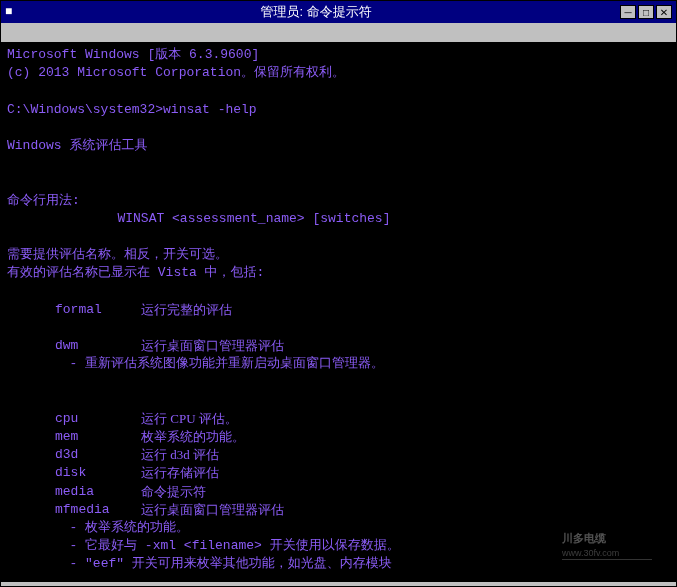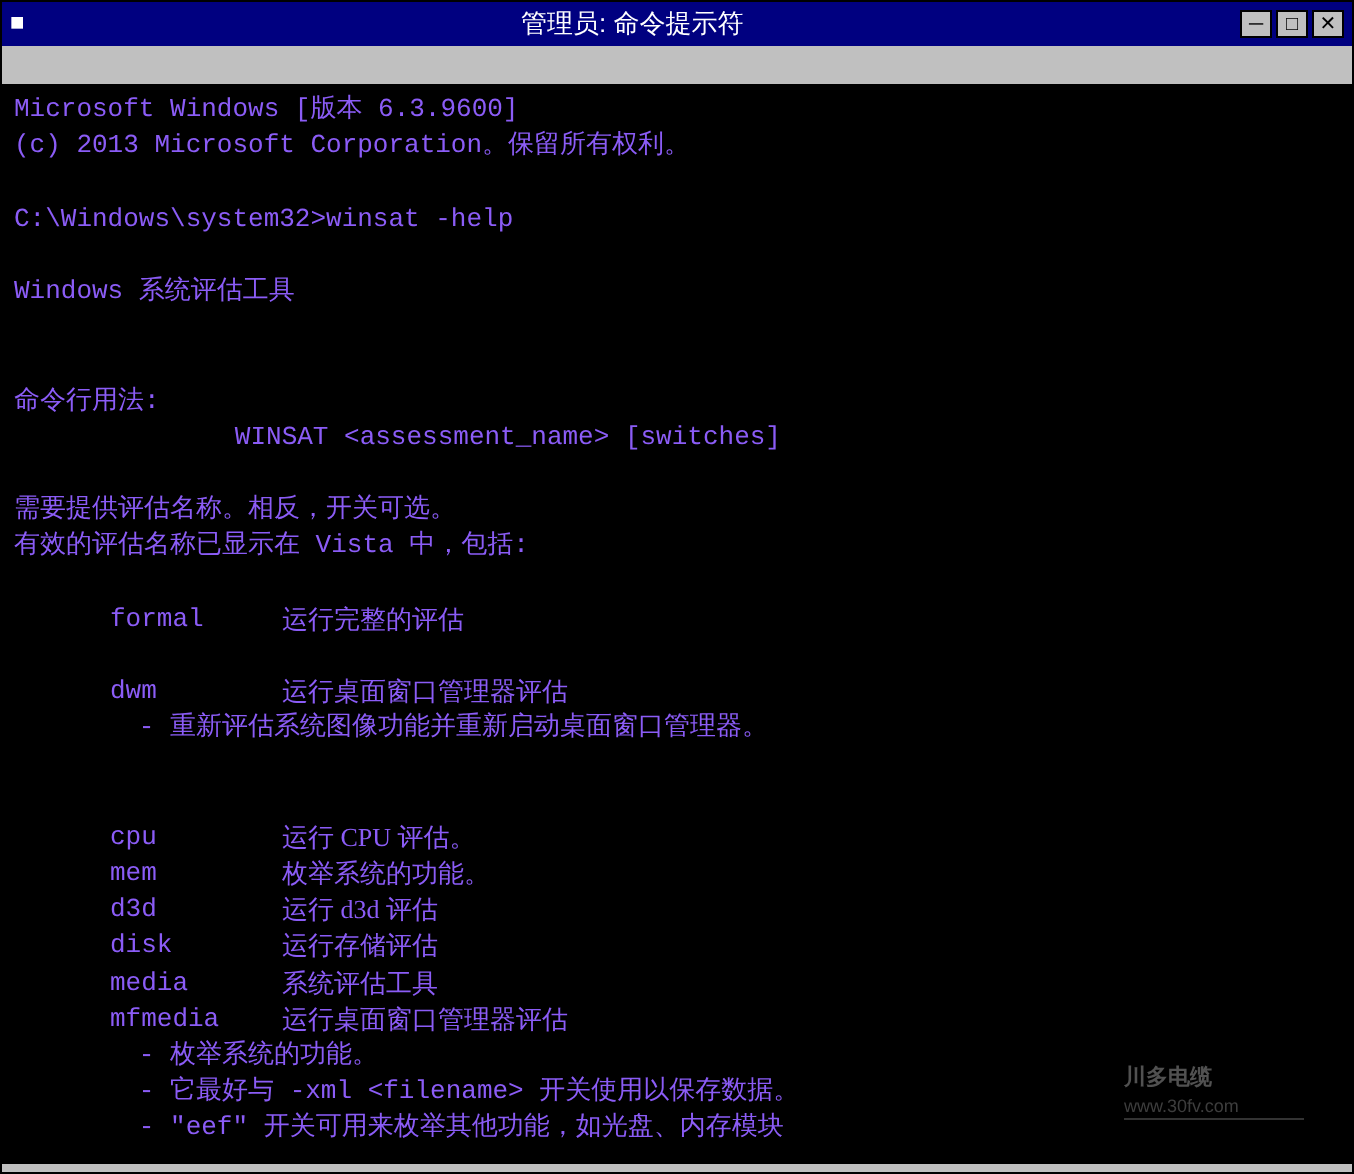--- a/index.html
+++ b/index.html
@@ -205,21 +205,21 @@
       <span class="cmd-desc">运行 d3d 评估</span>
     </div>
 
     <div class="cmd-row">
       <span class="cmd-label">disk</span>
       <span class="cmd-desc">运行存储评估</span>
     </div>
 
     <div class="cmd-row">
       <span class="cmd-label">media</span>
-      <span class="cmd-desc">系统评估工具</span>
+      <span class="cmd-desc">命令提示符</span>
     </div>
 
     <div class="cmd-row">
       <span class="cmd-label">mfmedia</span>
       <span class="cmd-desc">运行桌面窗口管理器评估</span>
     </div>
     <div class="line"></div>
     <div class="line">        - 枚举系统的功能。</div>
     <div class="line">        - 它最好与 -xml &lt;filename&gt; 开关使用以保存数据。</div>
     <div class="line">        - "eef" 开关可用来枚举其他功能，如光盘、内存模块</div>

